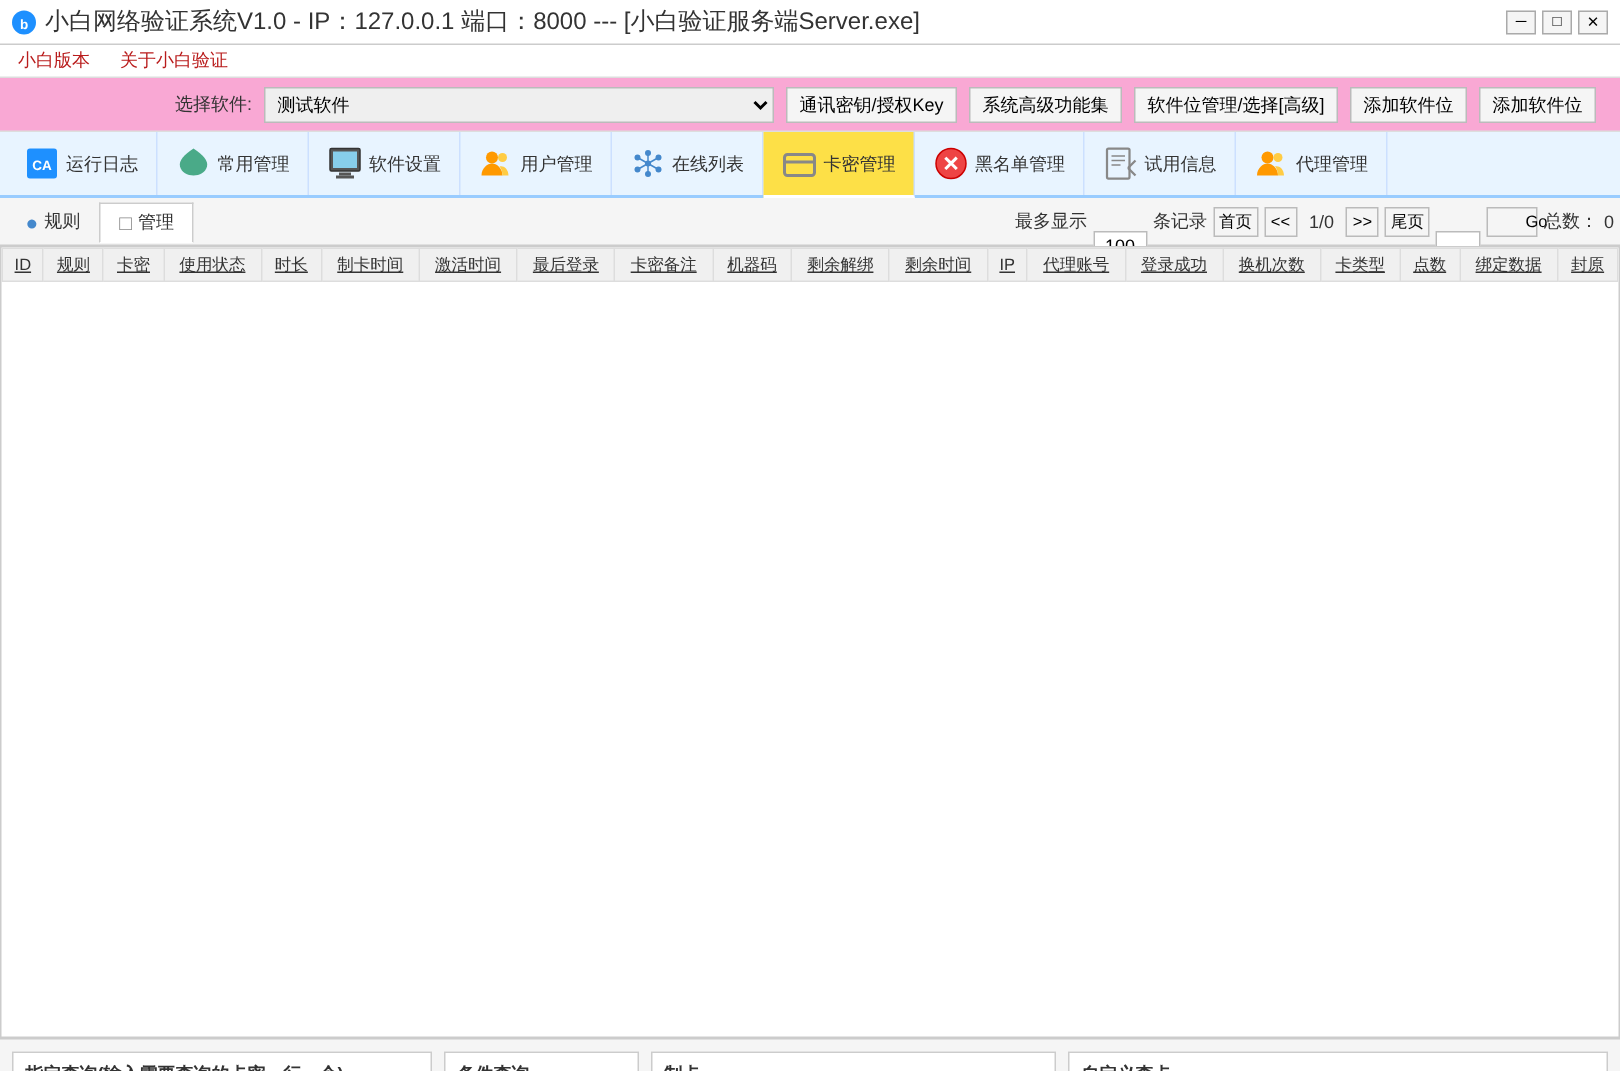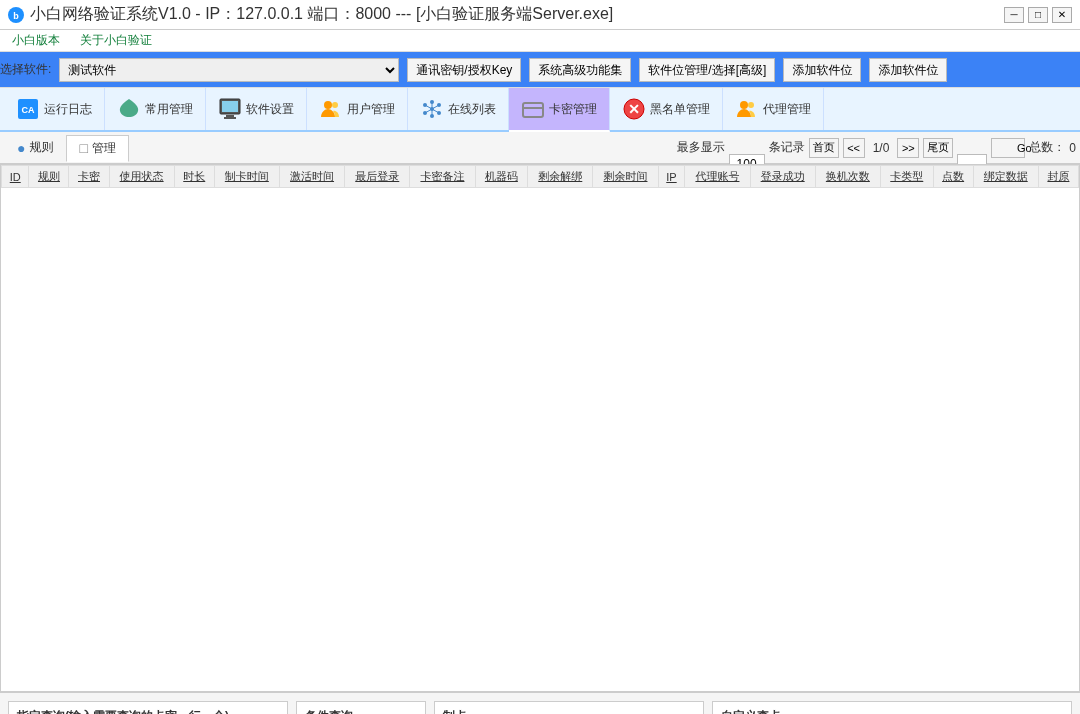--- a/index.html
+++ b/index.html
@@ -8,33 +8,33 @@
     
     .title-bar { background: #fff; border-bottom: 1px solid #ccc; display: flex; align-items: center; justify-content: space-between; padding: 4px 8px; height: 30px; }
     .title-bar-left { display: flex; align-items: center; gap: 6px; }
     .title-bar-icon { width: 16px; height: 16px; background: #1e90ff; border-radius: 50%; display: flex; align-items: center; justify-content: center; color: white; font-size: 9px; font-weight: bold; }
     .title-bar-text { font-size: 16px; color: #333; }
     .title-bar-controls { display: flex; gap: 4px; }
     .title-btn { width: 20px; height: 16px; border: 1px solid #aaa; background: #f5f5f5; cursor: pointer; display: flex; align-items: center; justify-content: center; font-size: 10px; }
 
     
     .menu-bar { background: #fff; border-bottom: 1px solid #ddd; padding: 2px 8px; height: 22px; display: flex; align-items: center; gap: 12px; }
-    .menu-item { font-size: 12px; color: #15803d; cursor: pointer; padding: 1px 4px; }
-
-    
-    .toolbar-row { background: #3b82f6; border-bottom: 1px solid #ddd; padding: 4px 0; display: flex; align-items: center; gap: 8px; height: 36px; }
+    .menu-item { font-size: 12px; color: #b91c1c; cursor: pointer; padding: 1px 4px; }
+
+    
+    .toolbar-row { background: #f9a8d4; border-bottom: 1px solid #ddd; padding: 4px 16px; display: flex; align-items: center; gap: 8px; height: 36px; justify-content: flex-end; }
     .toolbar-label { font-size: 12px; color: #333; }
     .toolbar-select { font-size: 12px; width: 340px; height: 24px; border: 1px solid #bbb; padding: 0 4px; }
     .toolbar-btn { font-size: 12px; padding: 3px 8px; border: 1px solid #bbb; background: #f5f5f5; cursor: pointer; white-space: nowrap; height: 24px; }
 
     
     .nav-bar { background: #e8f4ff; border-bottom: 2px solid #99ccff; display: flex; align-items: stretch; padding: 0 4px; height: 44px; }
     .nav-item { display: flex; align-items: center; gap: 4px; padding: 4px 12px; cursor: pointer; font-size: 12px; border-right: 1px solid #cce0ff; }
     .nav-icon { width: 24px; height: 24px; display: flex; align-items: center; justify-content: center; font-size: 16px; }
-    .nav-item.active { background: #c4b5fd; border-bottom: 2px solid #fff; margin-bottom: -2px; text-align: center; }
+    .nav-item.active { background: #fde047; border-bottom: 2px solid #fff; margin-bottom: -2px; text-align: center; }
 
     
     .tab-row { background: #f5f5f5; border-bottom: 1px solid #ccc; display: flex; align-items: center; padding: 0 4px; height: 32px; }
     .tab { display: flex; align-items: center; gap: 4px; padding: 4px 12px; cursor: pointer; font-size: 12px; border: 1px solid transparent; }
     .tab.active { background: #fff; border: 1px solid #ccc; border-bottom: 1px solid #fff; margin-bottom: -1px; }
     .tab-spacer { flex: 1; }
     .pagination-area { display: flex; align-items: center; gap: 4px; font-size: 12px; }
     .page-input { width: 40px; height: 20px; border: 1px solid #bbb; text-align: center; font-size: 12px; margin-top: 32px; }
     .page-btn { width: 22px; height: 20px; border: 1px solid #bbb; background: #f5f5f5; cursor: pointer; font-size: 11px; display: flex; align-items: center; justify-content: center; }
 
@@ -169,20 +169,33 @@
     <span>卡密管理</span>
   </div>
   <div class="nav-item">
     <div class="nav-icon">
       <svg width="24" height="24" viewBox="0 0 24 24">
           <circle cx="12" cy="12" r="10" fill="#e44" stroke="#c00" stroke-width="1"></circle>
           <text x="12" y="17" text-anchor="middle" fill="white" font-size="14" font-weight="bold">✕</text>
         </svg>
     </div>
     <span>黑名单管理</span>
+  </div>
+  <div class="nav-item">
+    <div class="nav-icon">
+      <svg width="24" height="24" viewBox="0 0 24 24">
+          <rect x="3" y="2" width="15" height="20" rx="1" fill="none" stroke="#888" stroke-width="1.5"></rect>
+          <line x1="6" y1="7" x2="15" y2="7" stroke="#888" stroke-width="1"></line>
+          <line x1="6" y1="10" x2="15" y2="10" stroke="#888" stroke-width="1"></line>
+          <line x1="6" y1="13" x2="12" y2="13" stroke="#888" stroke-width="1"></line>
+          <line x1="17" y1="15" x2="22" y2="10" stroke="#888" stroke-width="1.5"></line>
+          <line x1="17" y1="15" x2="22" y2="20" stroke="#888" stroke-width="1.5"></line>
+        </svg>
+    </div>
+    <span>试用信息</span>
   </div>
   <div class="nav-item">
     <div class="nav-icon">
       <svg width="24" height="24" viewBox="0 0 24 24">
           <circle cx="9" cy="8" r="4" fill="#ff9900"></circle>
           <circle cx="16" cy="8" r="3" fill="#ffcc44"></circle>
           <path d="M2 20 C2 15 6 12 9 12 C12 12 16 15 16 20Z" fill="#ff9900"></path>
           <path d="M14 14 C16 13 20 15 20 20L16 20 C16 16 14 14 14 14Z" fill="#ffcc44"></path>
         </svg>
     </div>

